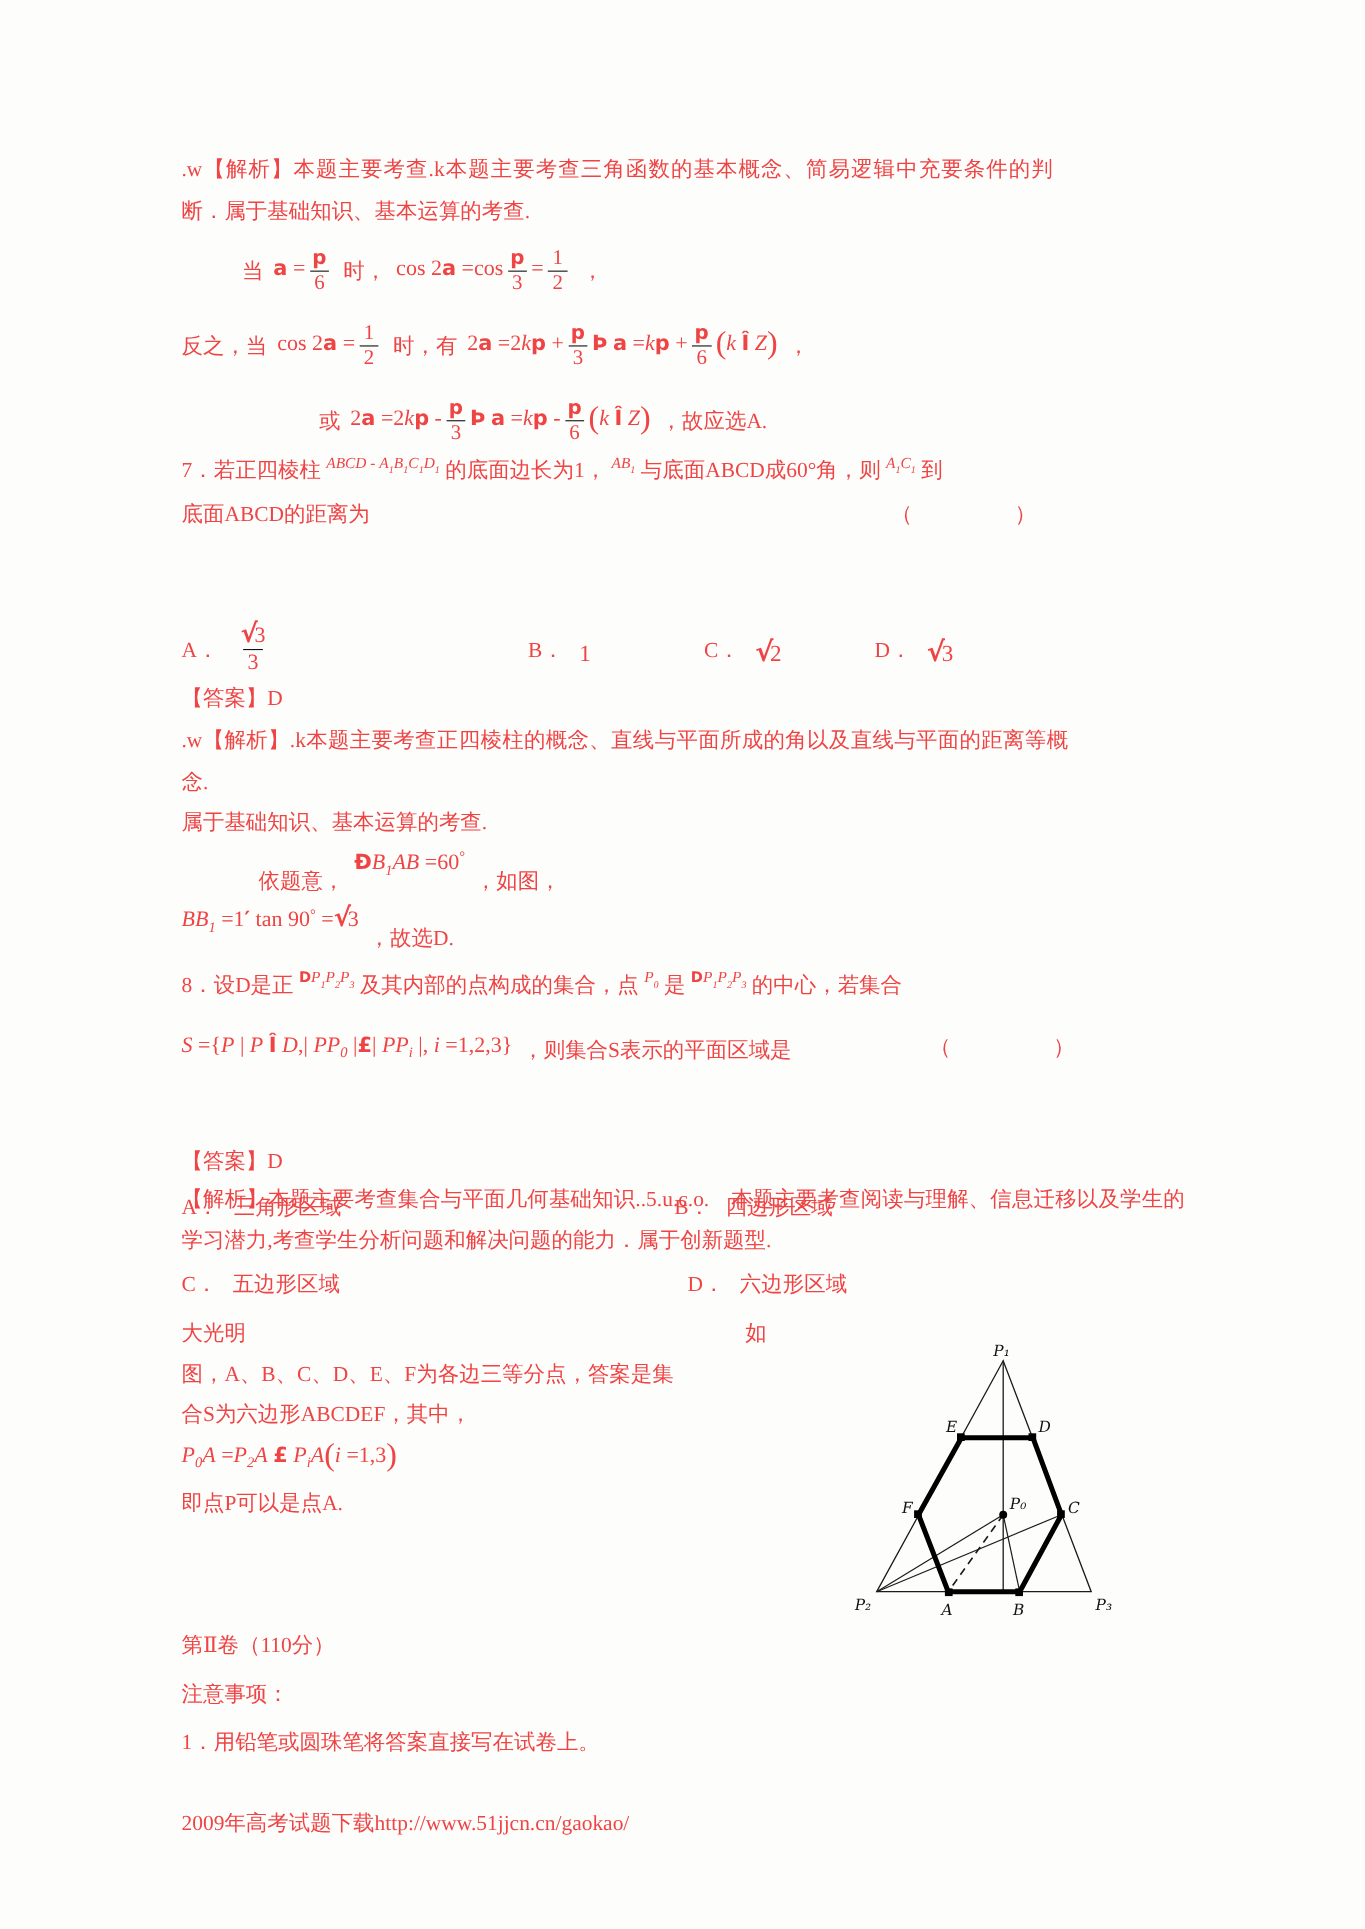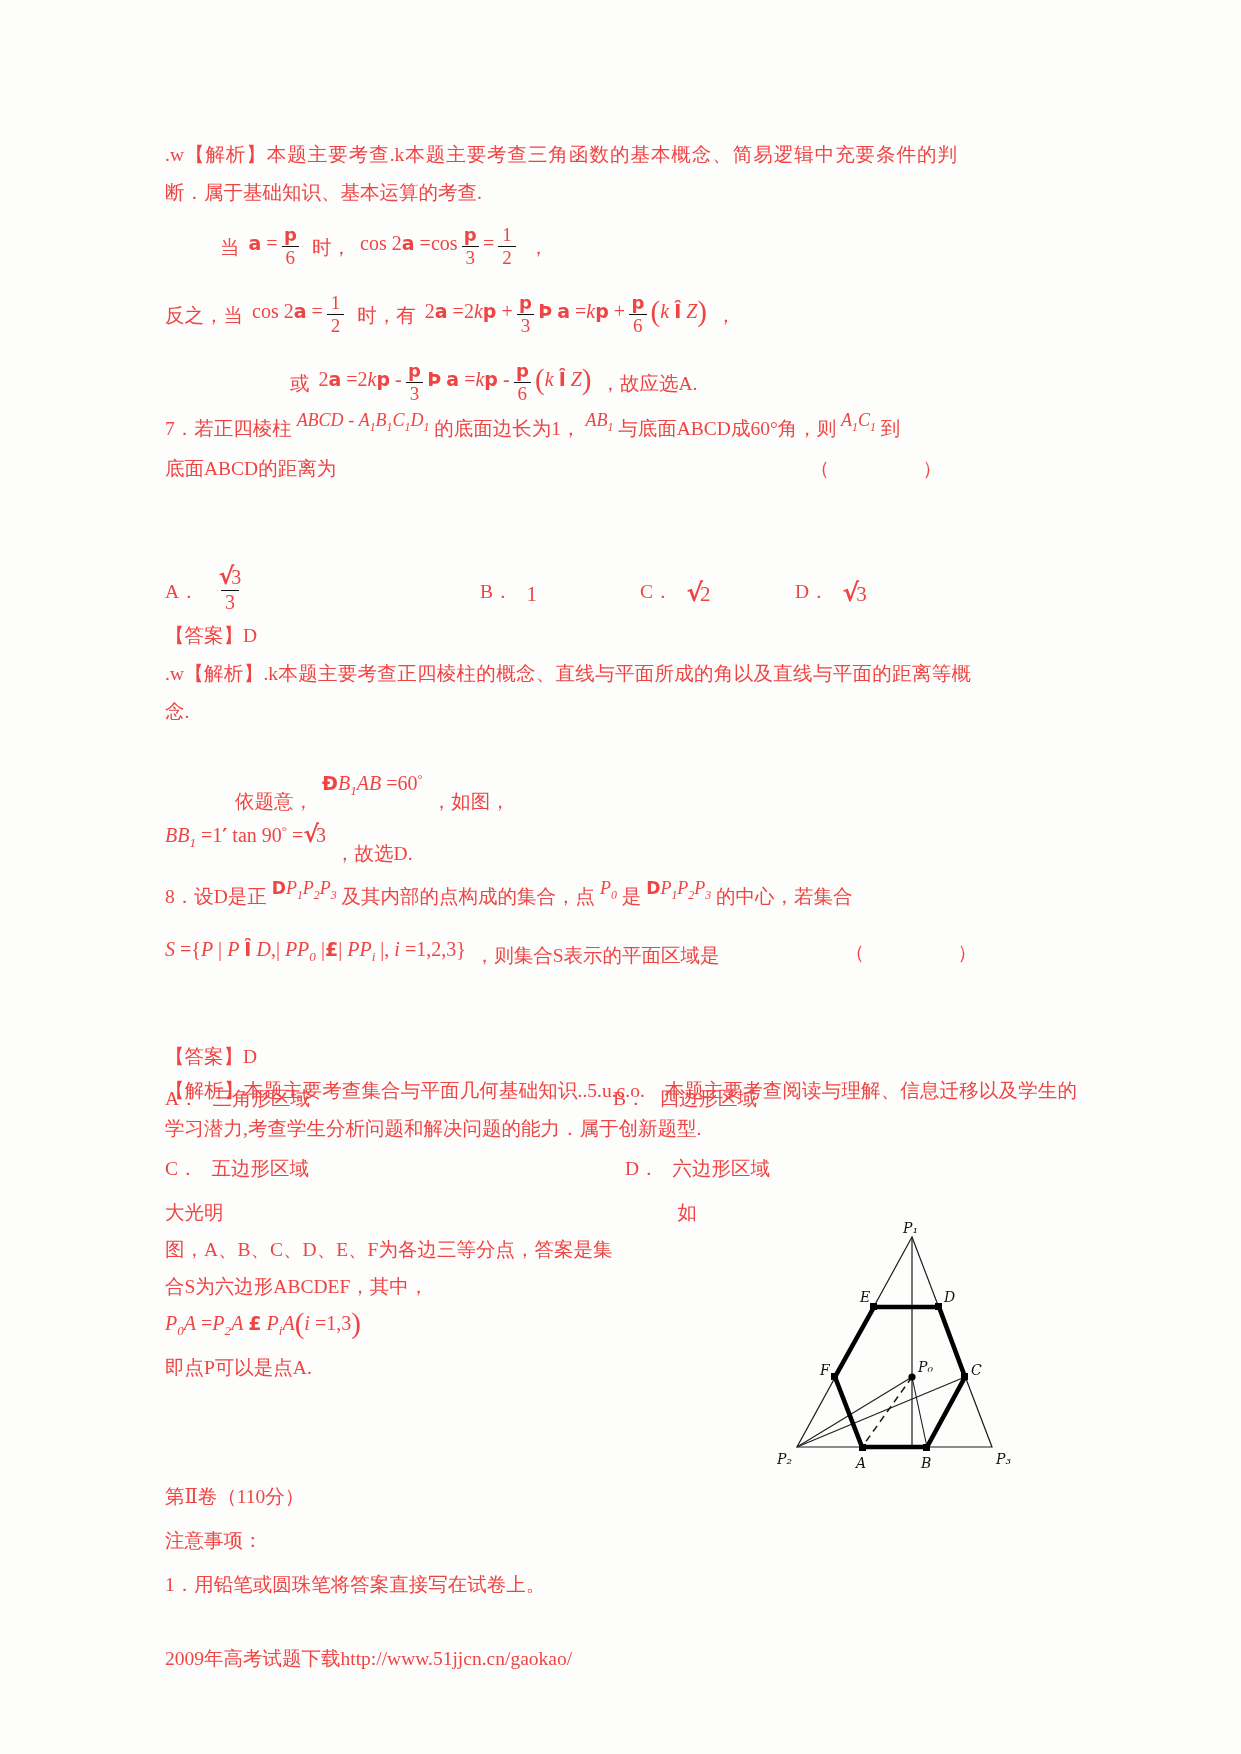--- a/index.html
+++ b/index.html
@@ -6,21 +6,21 @@
   .page{position:relative;width:1241px;height:1754px;background:#fdfdfc;margin:0 auto;
         font-family:"Liberation Serif","DejaVu Serif",serif;color:#ef4444;overflow:hidden;}
   .block{position:absolute;left:165px;font-size:19.5px;line-height:38px;}
   .para{text-align:justify;}
   
   .fline{display:flex;align-items:flex-end;}
   .fline > *{margin-right:9px;}
   .fline .cn{padding-bottom:1px;}
   .fm{display:inline-block;font-size:20px;white-space:pre;}
   .liftbox{margin-bottom:12px;}
-  .raised{position:relative;top:-9px;font-size:18px;}
+  .raised{position:relative;top:-9px;font-size:14px;}
   .m-rm{white-space:pre;}
   .m-it{font-style:italic;white-space:pre;}
   .m-sym{font-family:"DejaVu Sans",sans-serif;font-weight:bold;font-size:0.95em;white-space:pre;}
   .m-sub{font-size:0.66em;font-style:italic;vertical-align:-5px;white-space:pre;}
   .m-sup{font-size:0.66em;vertical-align:7px;white-space:pre;}
   .m-big{font-size:1.45em;vertical-align:-3px;font-weight:400;}
   .m-frac{display:inline-flex;flex-direction:column;align-items:center;vertical-align:middle;
           line-height:1.12;margin:0 4px;font-size:0.95em;text-align:center;}
   .m-frac .den{border-top:1.7px solid #111;padding:0 4px;}
   .m-frac .num{padding:0 2px;}
@@ -99,20 +99,21 @@
       <span class="fm"><span class="m-sqrt"><span class="m-rad">√</span><span class="m-rm">2</span></span></span>
     </div>
     <div class="opt" style="left:630px">
       <span class="optlabel">D．</span>
       <span class="fm"><span class="m-sqrt"><span class="m-rad">√</span><span class="m-rm">3</span></span></span>
     </div>
   </div>
 
   <div class="block" style="top:617px">【答案】D</div>
   <div class="block para" style="top:655px;width:806px">.w【解析】.k本题主要考查正四棱柱的概念、直线与平面所成的角以及直线与平面的距离等概念.</div>
+  <div class="block" style="top:730px">属于基础知识、基本运算的考查.</div>
 
   <div class="block fline" style="top:766px;height:56px;padding-left:70px">
     <span class="cn">依题意，</span>
     <span class="fm liftbox"><span class="m-sym">Ð</span><span class="m-it">B</span><span class="m-sub">1</span><span class="m-it">AB</span><span class="m-rm"> =60</span><span class="m-sup">°</span></span>
     <span class="cn">，如图，</span>
   </div>
   <div class="block fline" style="top:818px;height:56px">
     <span class="fm liftbox"><span class="m-it">BB</span><span class="m-sub">1</span><span class="m-rm"> =1</span><span class="m-sym">′</span><span class="m-rm"> tan 90</span><span class="m-sup">°</span><span class="m-rm"> =</span><span class="m-sqrt"><span class="m-rad">√</span><span class="m-rm">3</span></span></span>
     <span class="cn">，故选D.</span>
   </div>

